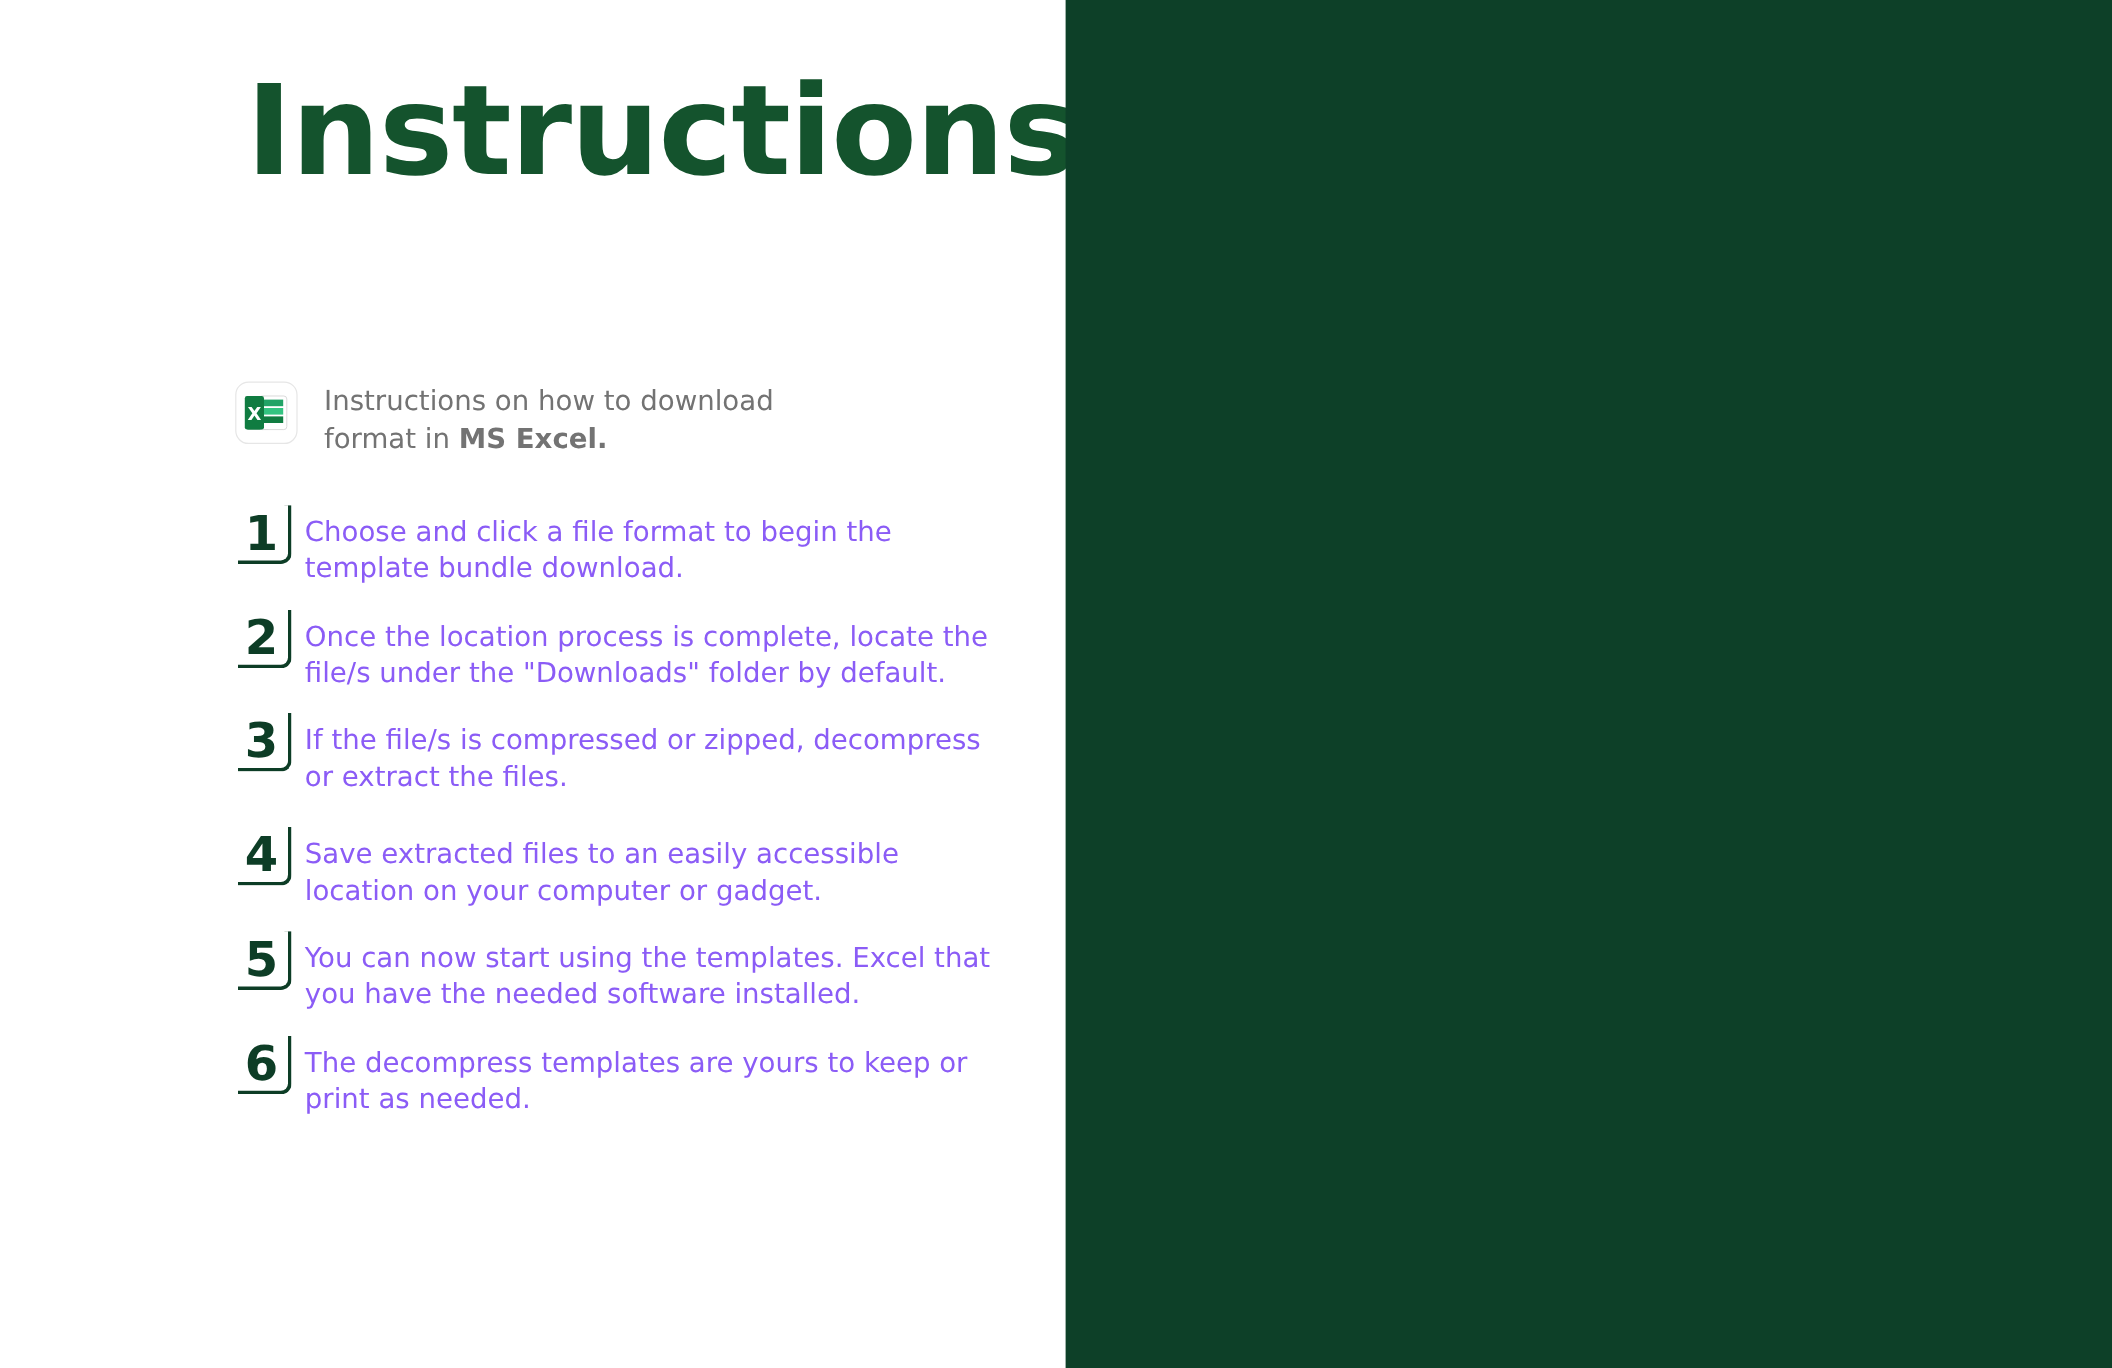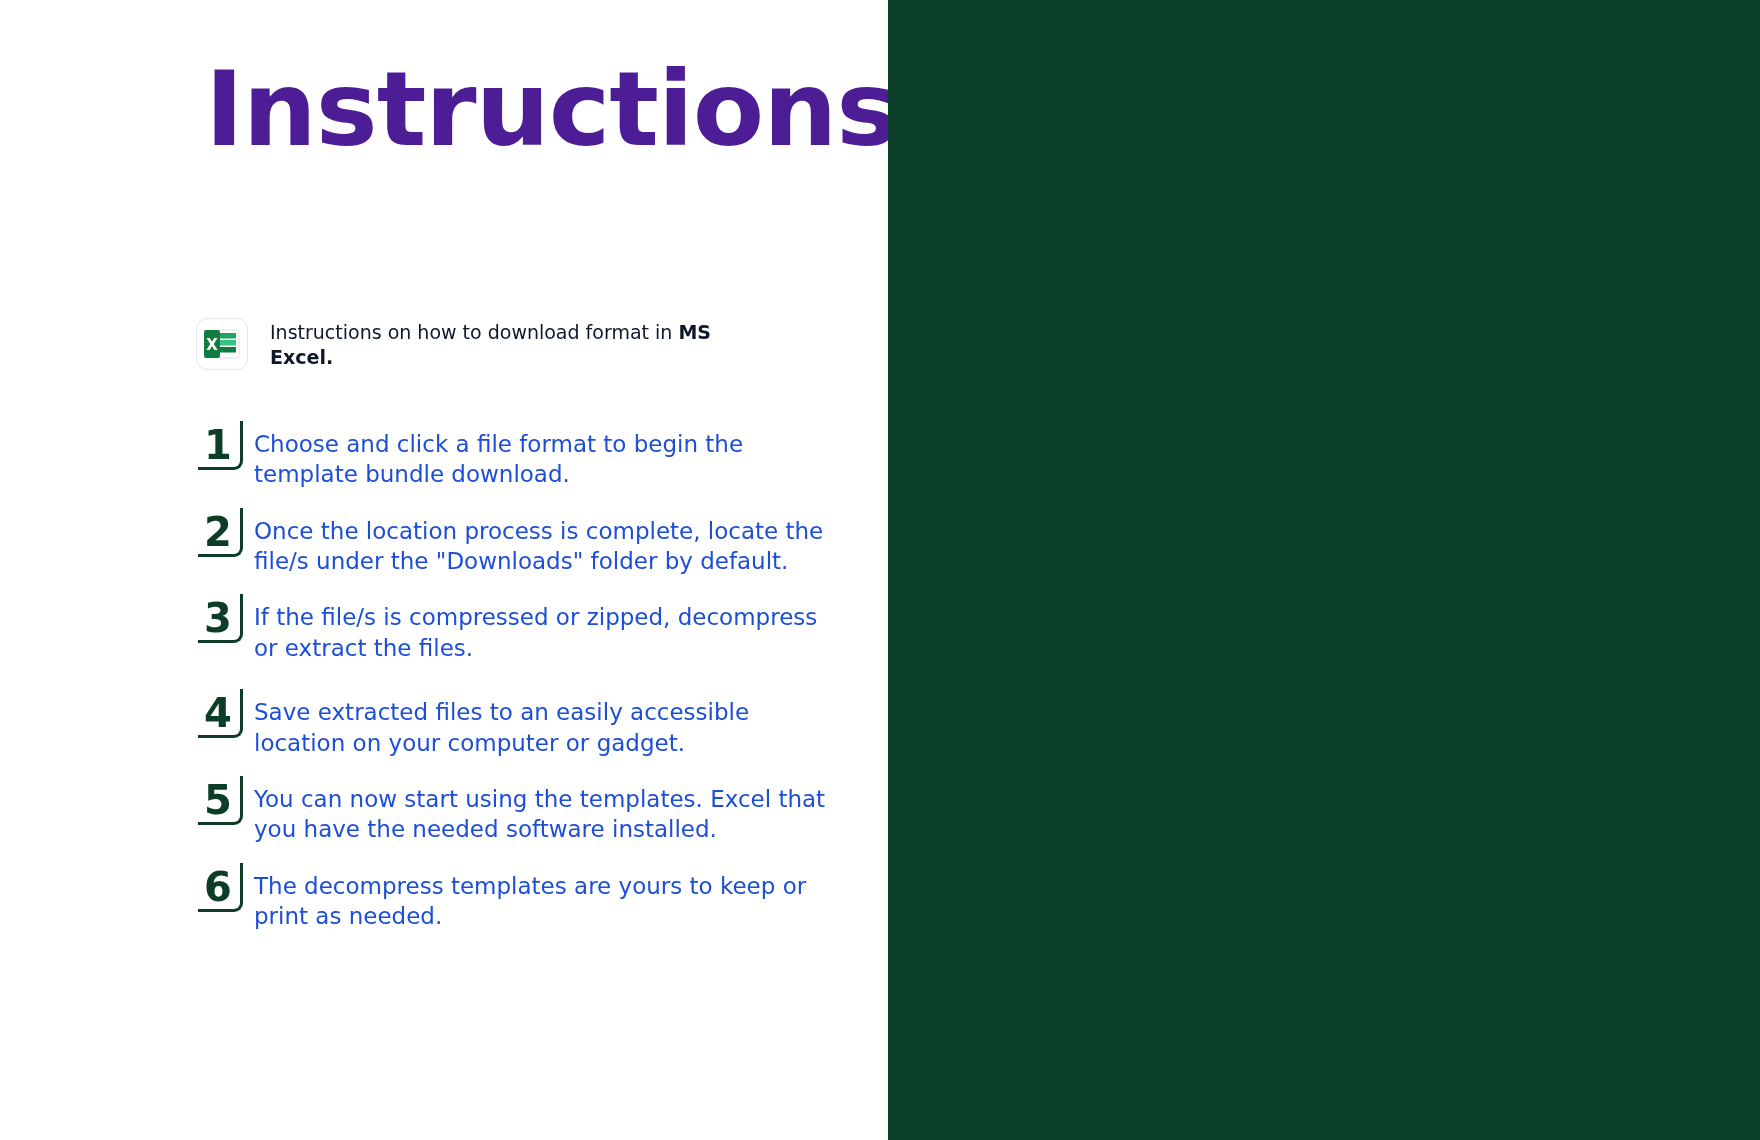--- a/index.html
+++ b/index.html
@@ -32,21 +32,21 @@
     width: 872px;
     background: #0d4028;
   }
 
   .title {
     position: absolute;
     left: 205px;
     top: 52px;
     font-size: 104px;
     font-weight: bold;
-    color: #4c1d95;
+    color: #14532d;
     letter-spacing: -1px;
     line-height: 1.1;
     font-family: "DejaVu Sans", sans-serif;
   }
 
   
   .app-header {
     position: absolute;
     display: flex;
     align-items: flex-start;
@@ -67,23 +67,23 @@
     align-items: center;
     justify-content: center;
     box-sizing: border-box;
   }
   .icon-box.excel {
     background: #ffffff;
     border: 1px solid #e6e6e6;
   }
 
   .header-text {
-    font-size: 19px;
+    font-size: 23px;
     line-height: 1.33;
-    color: #0f172a;
+    color: #737373;
     padding-top: 2px;
   }
   .header-text b {
     font-weight: bold;
   }
 
   
   .steps {
     position: absolute;
   }
@@ -125,21 +125,21 @@
   }
   .step-num span {
     position: relative;
     z-index: 2;
     display: inline-block;
     padding-left: 2px;
   }
   .step-text {
     font-size: 23px;
     line-height: 1.32;
-    color: #1d4ed8;
+    color: #8b5cf6;
     padding-top: 4px;
     flex: 1;
   }
   .step.gap-extra {
     margin-bottom: 30px;
   }
 </style>
 </head>
 <body>
 

